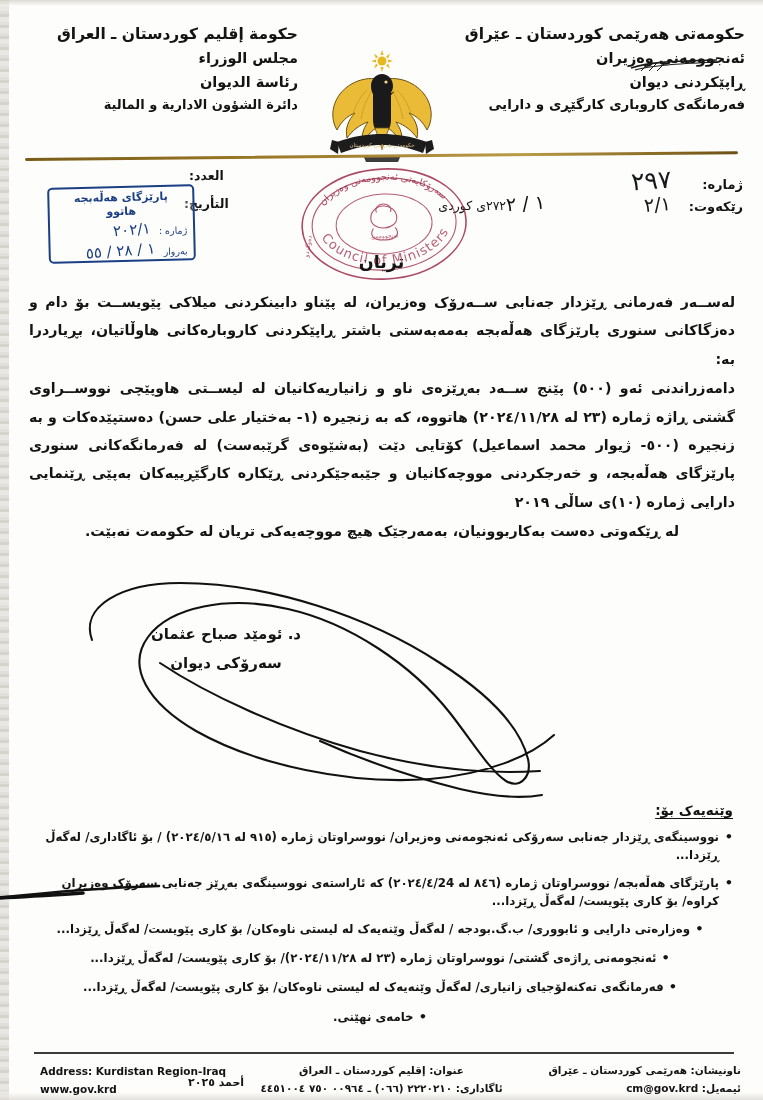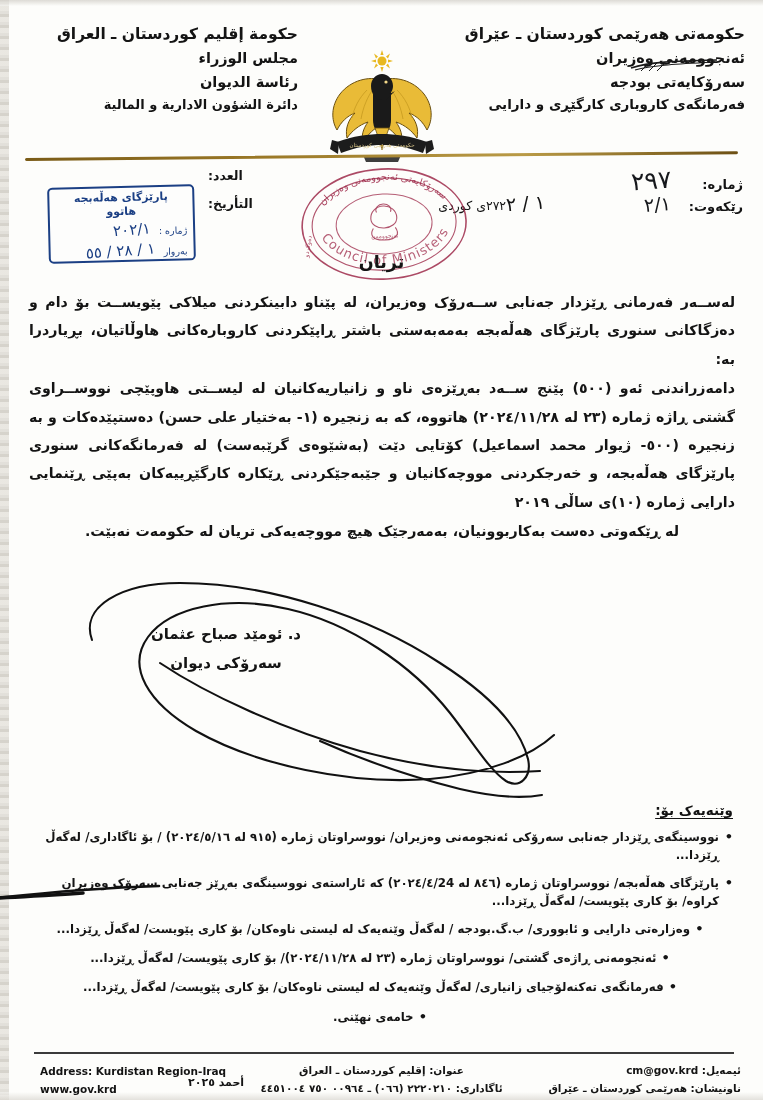--- a/index.html
+++ b/index.html
@@ -92,21 +92,21 @@
   .ref-mid {
     position: absolute; right: 212px; top: 192px;
     font-size: 12.5px; direction: rtl; white-space: nowrap;
   }
   .ref-mid .hw {
     font-size: 19px; letter-spacing: 4px; display: inline-block;
     transform: rotate(-4deg); margin-right: 6px;
   }
 
   
-  .ref-ar { position: absolute; left: 208px; top: 168px; direction: rtl; text-align: left; }
+  .ref-ar { position: absolute; left: 184px; top: 168px; direction: rtl; text-align: center; }
   .ref-ar .lab { display: block; font-size: 12.5px; font-weight: 700; height: 28px; }
 
   
   .blue-stamp {
     position: absolute; left: 48px; top: 186px; width: 143px; height: 72px;
     border: 2px solid #1b3f84; border-radius: 5px;
     color: #1b3f84; direction: rtl; transform: rotate(-1.4deg);
     background: rgba(255,255,255,0.25);
   }
   .blue-stamp .bs-t {
@@ -208,21 +208,21 @@
 
   <div class="scan-edge-left"></div>
   <div class="scan-edge-top"></div>
   <div class="scan-edge-bottom"></div>
 
   <div class="header">
 
     <div class="hdr-col hdr-ku">
       <span class="l l1">حکومەتی هەرێمی کوردستان ـ عێراق</span>
       <span class="l l2">ئەنجوومەنی وەزیران</span>
-      <span class="l l3">سەرۆکایەتی بودجە</span>
+      <span class="l l3">ڕاپێکردنی دیوان</span>
       <span class="l l4">فەرمانگەی کاروباری کارگێڕی و دارایی</span>
       <svg class="hdr-strike" viewBox="0 0 92 14">
         <path d="M2 9 C20 3, 45 2, 88 1" stroke="#1a1a1a" stroke-width="1.6" fill="none"></path>
         <path d="M6 11 C24 6, 50 5, 86 3" stroke="#1a1a1a" stroke-width="1.1" fill="none"></path>
         <path d="M12 12 L20 4 M20 12 L28 4 M28 12 L36 4" stroke="#1a1a1a" stroke-width="1" fill="none"></path>
       </svg>
     </div>
 
     <div class="hdr-col hdr-ar">
       <span class="l l1">حكومة إقليم كوردستان ـ العراق</span>
@@ -370,25 +370,25 @@
   </div>
 
   <svg class="pen-strike" viewBox="0 0 170 20">
     <path d="M4 14 C40 10, 100 4, 166 2" stroke="#111" stroke-width="2.6" fill="none" stroke-linecap="round"></path>
     <path d="M4 14 C30 13, 60 11, 90 9" stroke="#111" stroke-width="3.6" fill="none" stroke-linecap="round"></path>
   </svg>
 
   <div class="foot-rule"></div>
   <div class="footer">
     <div class="foot-ku">
+      <div>ناونیشان: ھەرێمی کوردستان ـ عێراق</div>
       <div>
         <span>ئیمەیل:</span>
         <span>cm@gov.krd</span>
       </div>
-      <div>ناونیشان: ھەرێمی کوردستان ـ عێراق</div>
     </div>
 
     <div class="foot-ar">
       <div>عنوان: إقليم كوردستان ـ العراق</div>
       <div>
         <span>ئاگاداری:</span>
         <span>٢٢٢٠٢١٠ (٠٦٦) ـ ٠٠٩٦٤ ٧٥٠ ٤٤٥١٠٠٤</span>
       </div>
     </div>
 

